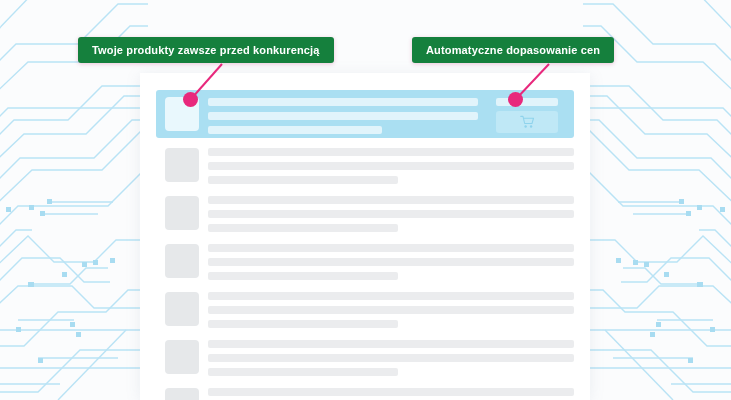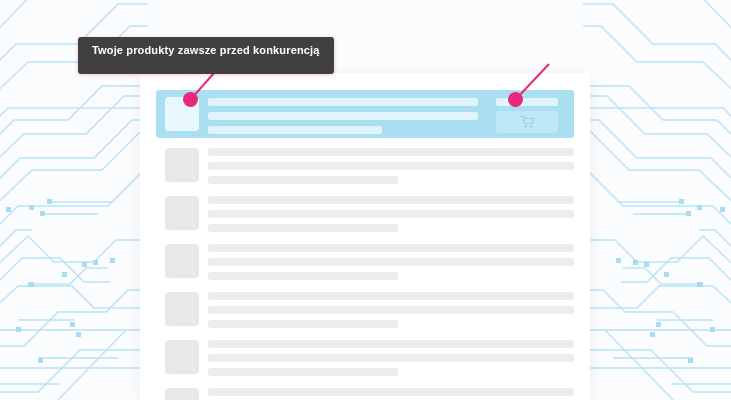--- a/index.html
+++ b/index.html
@@ -111,28 +111,28 @@
     border-radius: 2px;
     height: 8px;
   }
   .row .bar-1 { left: 52px; top: 2px;  width: 366px; }
   .row .bar-2 { left: 52px; top: 16px; width: 366px; }
   .row .bar-3 { left: 52px; top: 30px; width: 190px; }
 
   
   .callout {
     position: absolute;
-    background: #404040;
+    background: #15803d;
     color: #ffffff;
     font-size: 11px;
     font-weight: bold;
     letter-spacing: 0.15px;
     border-radius: 3px;
     padding: 0 14px;
-    height: 37px;
+    height: 26px;
     line-height: 26px;
     white-space: nowrap;
     box-shadow: 0 1px 4px rgba(200,30,110,0.25);
     text-align: center;
   }
   #callout-left  { left: 78px;  top: 37px; }
   #callout-right { left: 412px; top: 37px; }
 
   .connector {
     position: absolute;
@@ -301,14 +301,15 @@
   <svg class="connector" style="left:0;top:0;width:731px;height:400px" aria-hidden="true">
     <line x1="222" y1="64" x2="191" y2="99" stroke="#e8287c" stroke-width="2"></line>
     <line x1="549" y1="64" x2="516" y2="99" stroke="#e8287c" stroke-width="2"></line>
   </svg>
 
   <div class="dot" id="dot-left"></div>
   <div class="dot" id="dot-right"></div>
 
   <div class="callout" id="callout-left">Twoje produkty zawsze przed konkurencją</div>
 
+  <div class="callout" id="callout-right">Automatyczne dopasowanie cen</div>
 
 </div>
 
 </body></html>

